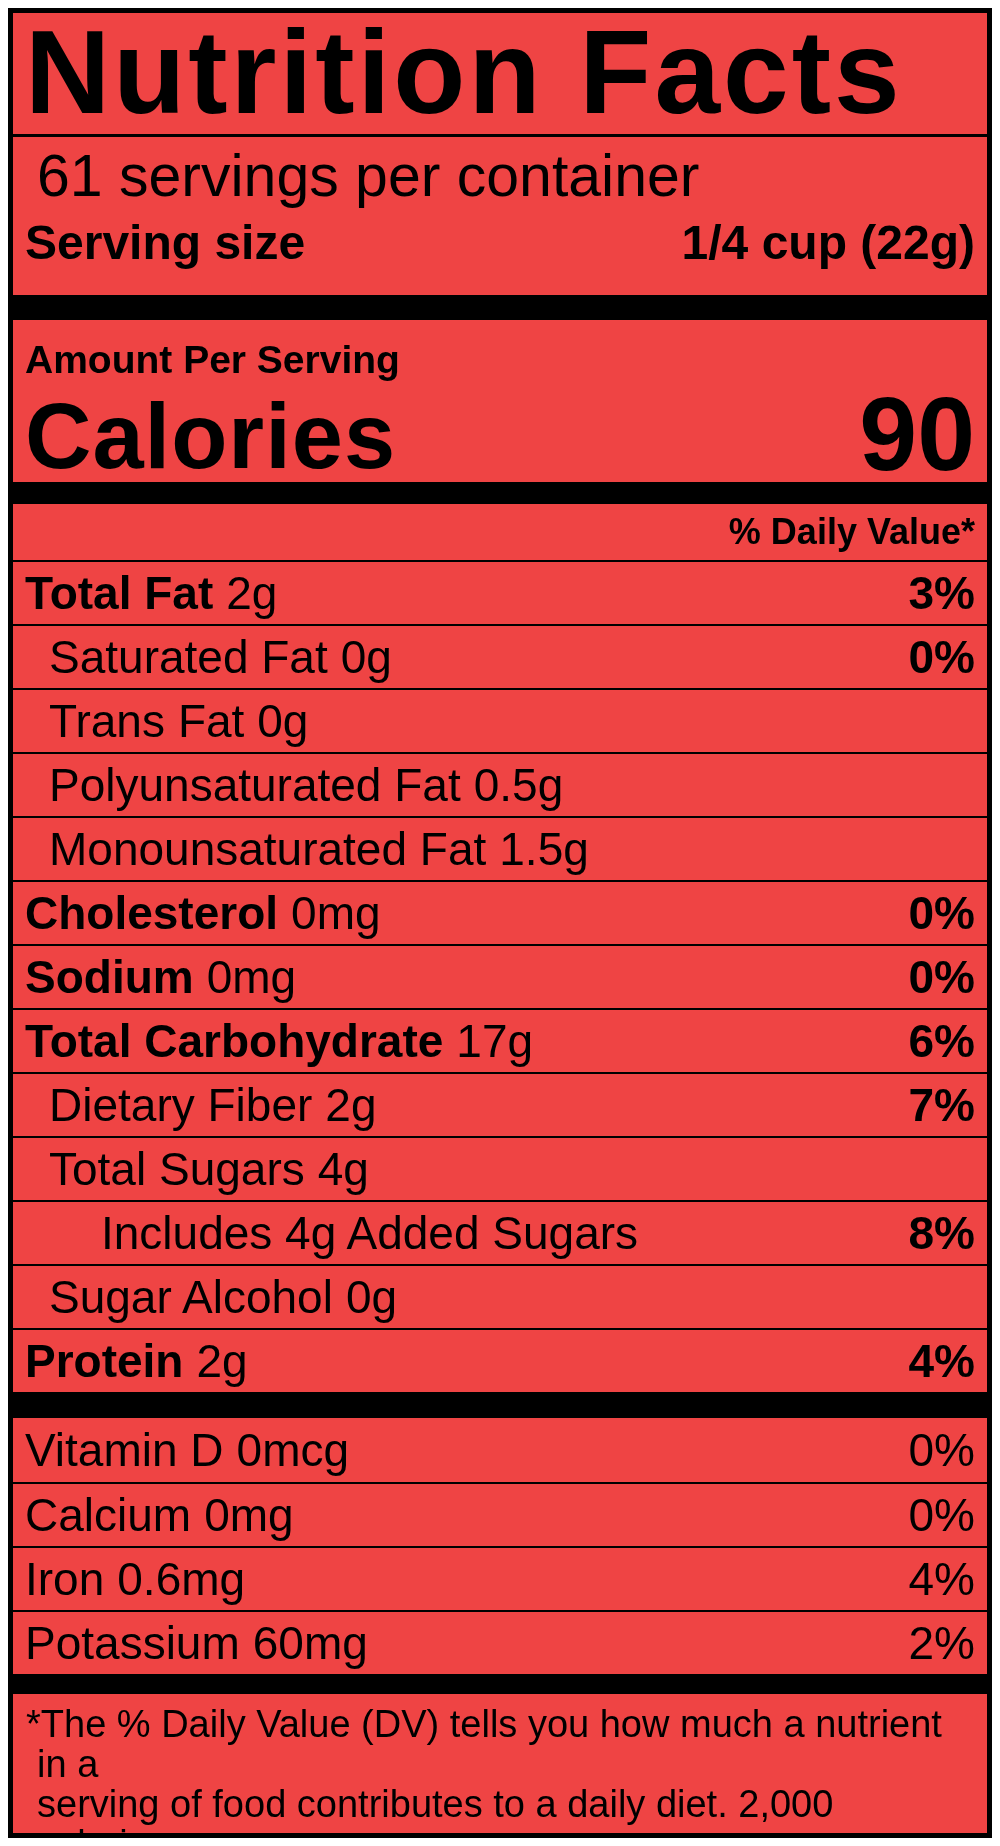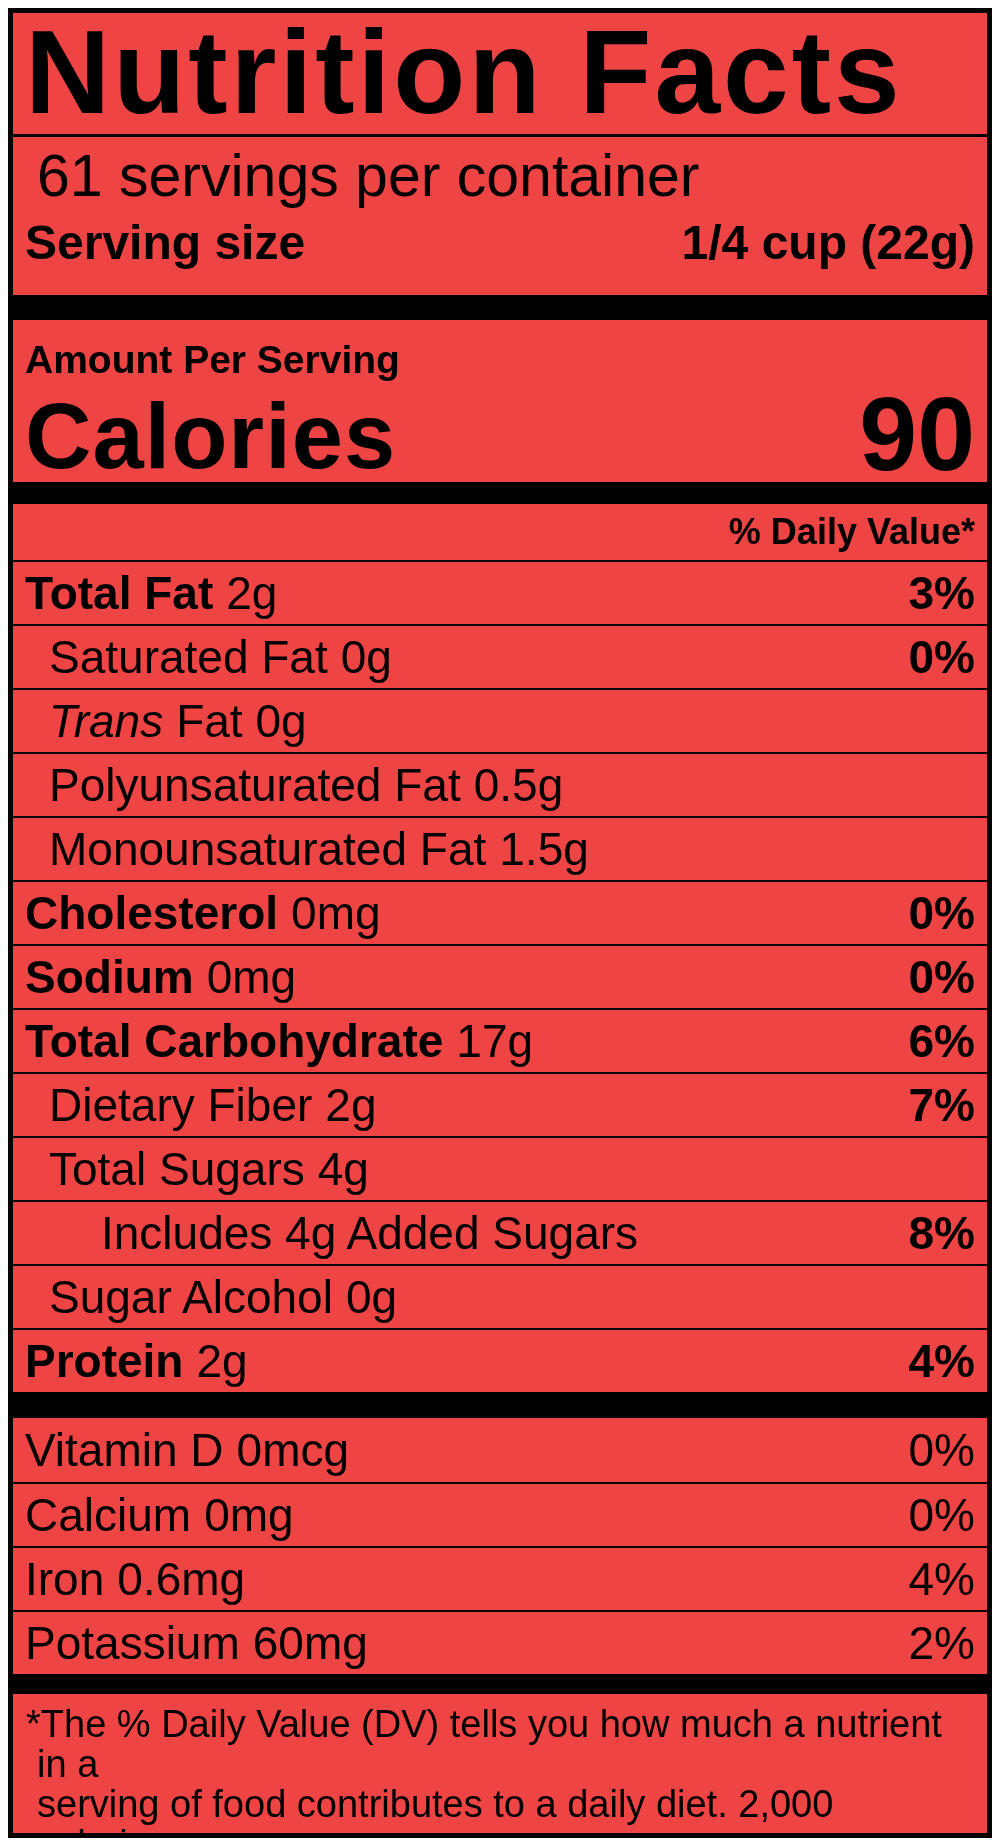--- a/index.html
+++ b/index.html
@@ -98,21 +98,21 @@
   .row {
     height: 64px;
     display: flex;
     align-items: center;
     border-top: 2px solid #000;
     padding: 0 12px;
     font-size: 46px;
   }
   .row .nm { font-weight: 400; }
   .row .nm.b { font-weight: 700; }
-  .row .nm.i { font-style: italic; }
+  .row .nm.i { }
   .row .amt { margin-left: 13px; font-weight: 400; }
   .row .dv { margin-left: auto; font-weight: 700; }
   .row.vit .dv { font-weight: 400; }
   .row.ind1 { padding-left: 36px; }
   .row.ind2 { padding-left: 88px; }
   #vitamin-rows .row:first-child { border-top: none; }
 
   .footnote {
     padding: 10px 14px 0 24px;
     font-size: 38px;

